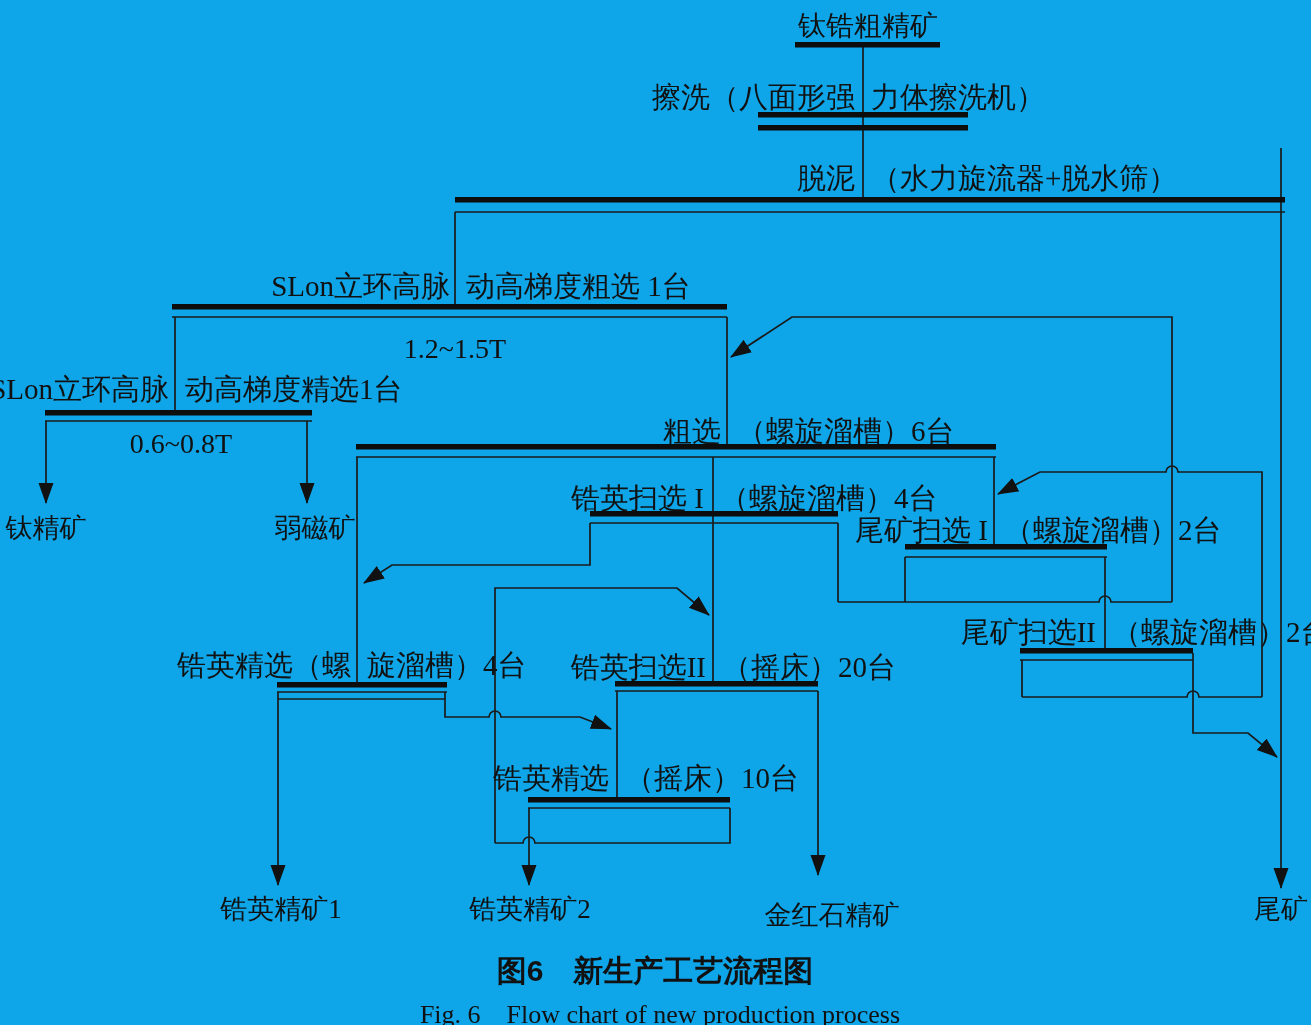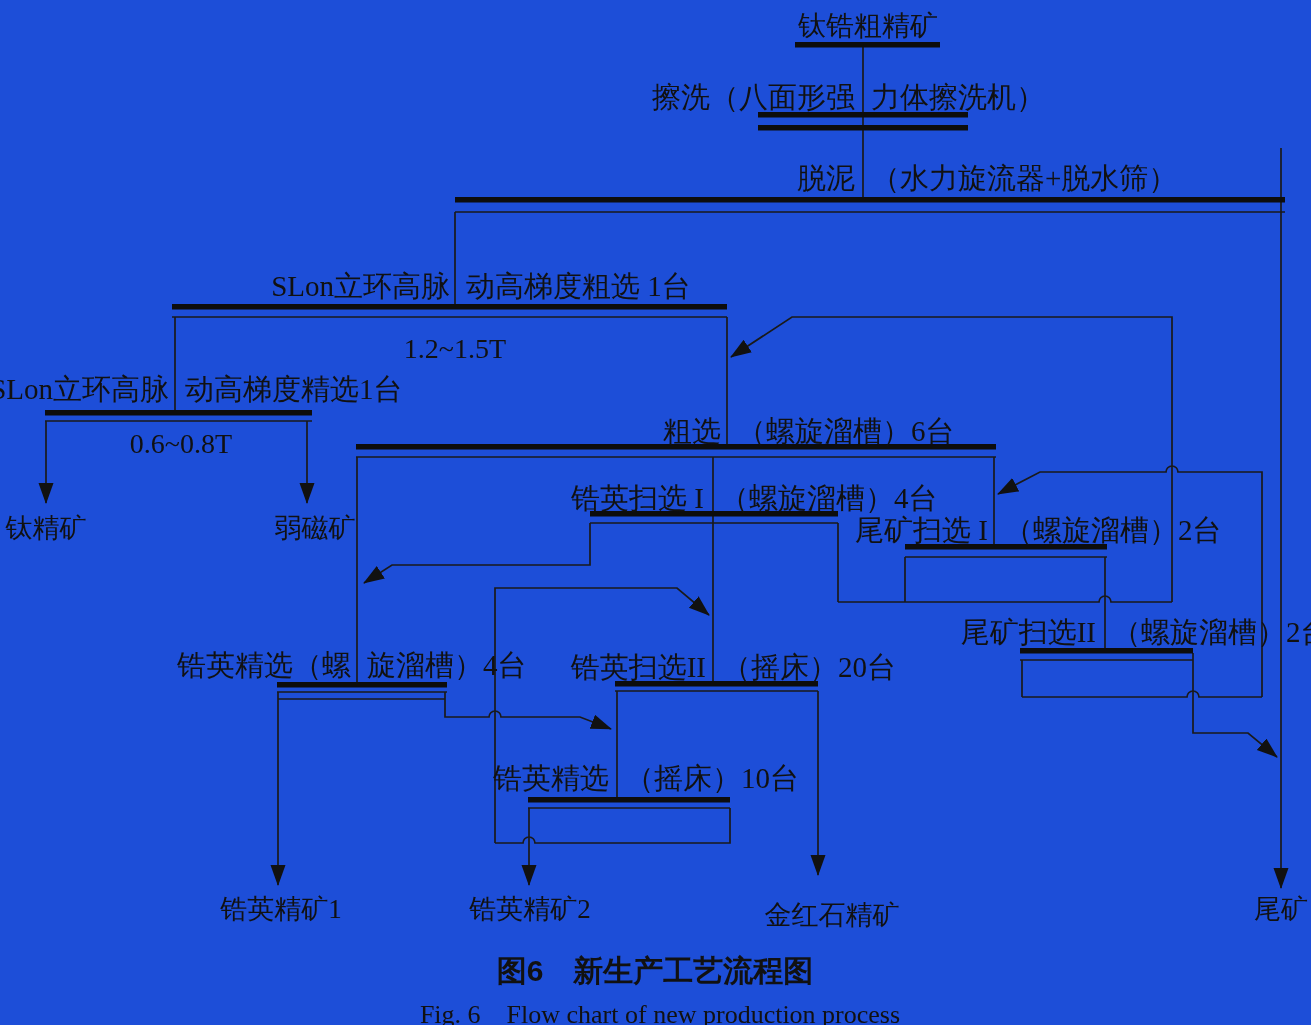--- a/index.html
+++ b/index.html
@@ -1,16 +1,16 @@
 <!DOCTYPE html>
 <html><head>
 <meta charset="utf-8">
 <style>
   html,body{margin:0;padding:0;background:#ffffff;}
-  .stage{position:relative;width:1311px;height:1025px;background:#1d4ed8;overflow:hidden;}
+  .stage{position:relative;width:1311px;height:1025px;background:#0ea5e9;overflow:hidden;}
   svg{display:block;}
   .flow-line{stroke:#1a1a1a;stroke-width:1.7;fill:none;}
   .thin-line{stroke:#1a1a1a;stroke-width:1.7;fill:none;}
   .bar{fill:#0d0d0d;}
   text{fill:#111111;font-family:"Liberation Serif","DejaVu Serif",serif;}
   .unit-label{font-size:29px;}
   .param-label{font-size:28px;}
   .product-label{font-size:27px;}
   .source-label{font-size:28px;}
   .caption-zh{font-size:30px;font-weight:bold;font-family:"Liberation Sans","DejaVu Sans",sans-serif;}

